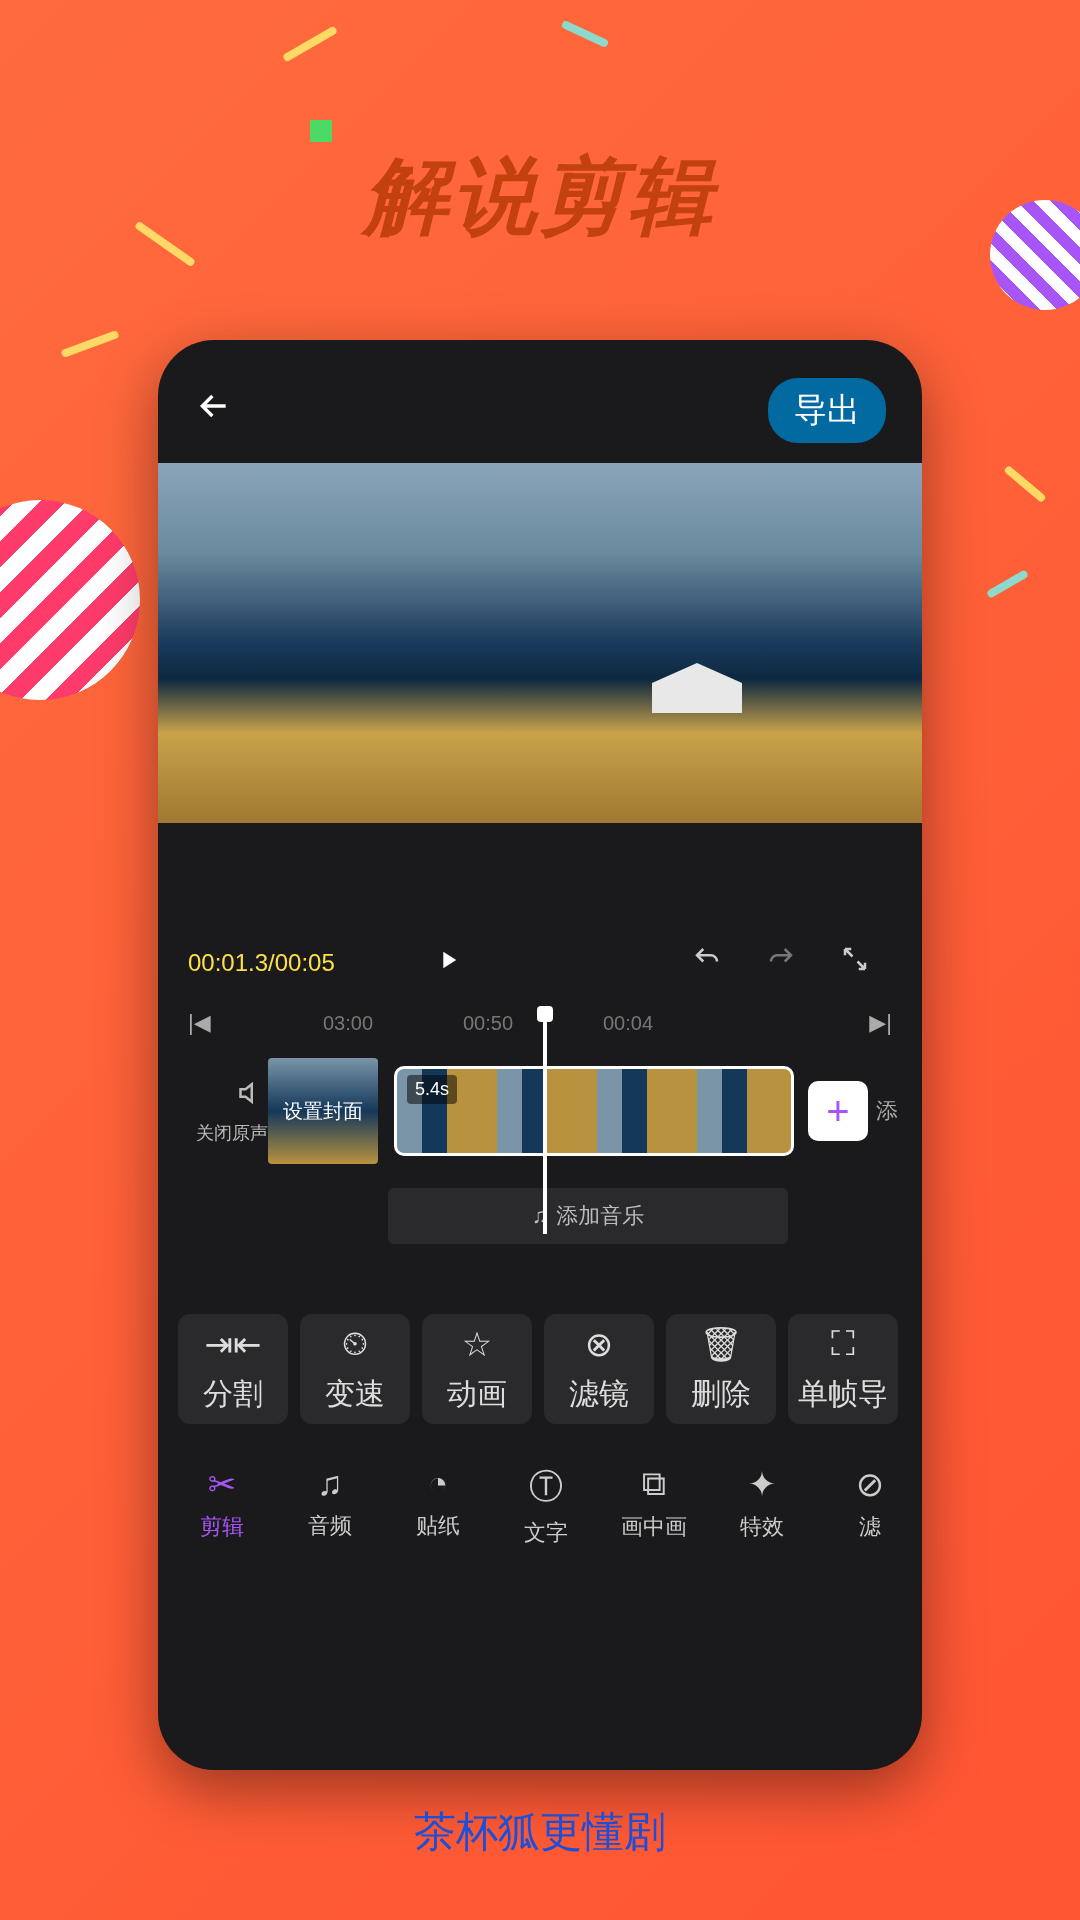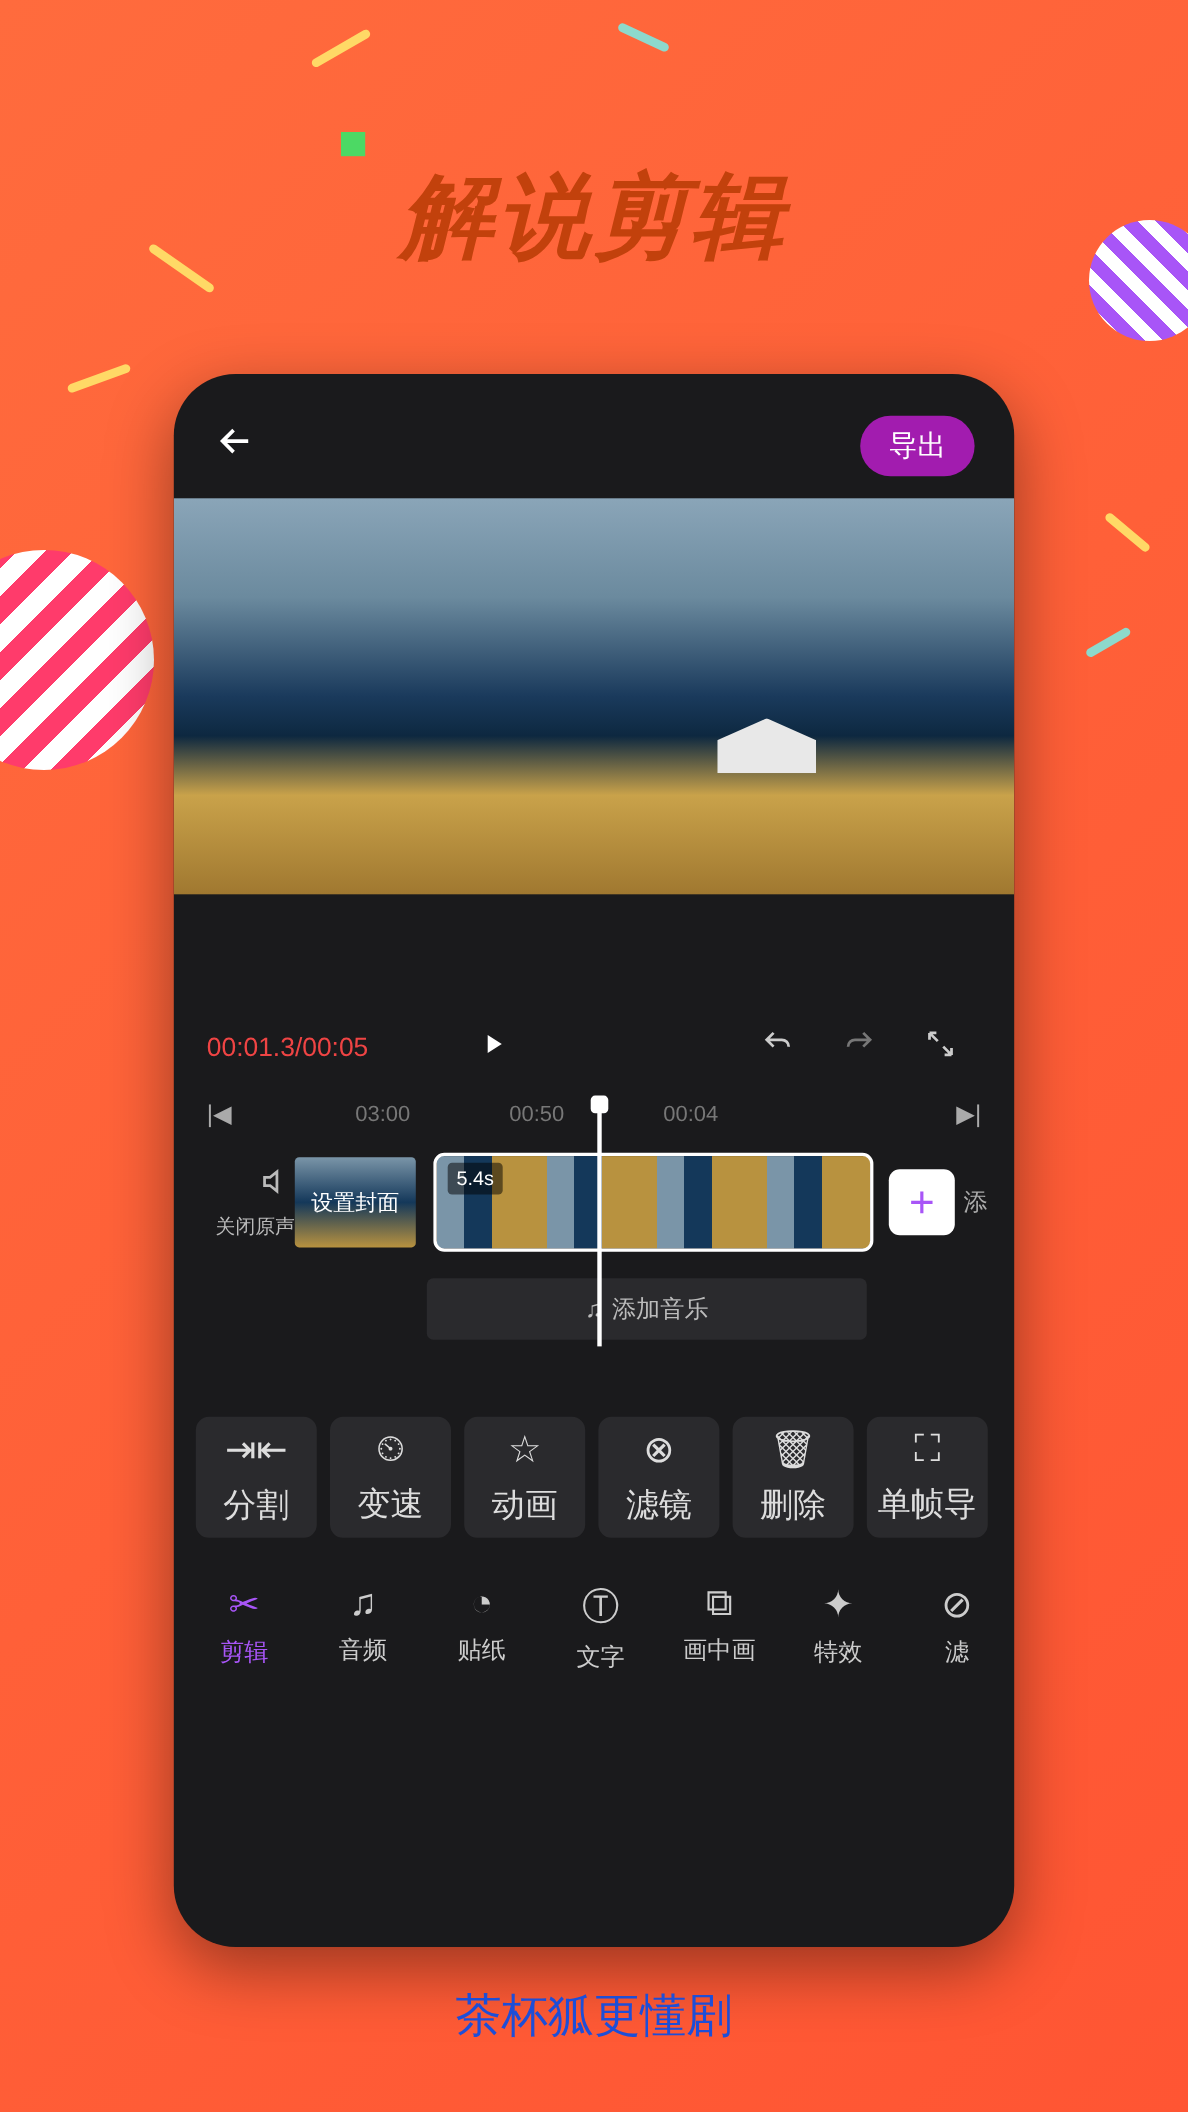--- a/index.html
+++ b/index.html
@@ -43,25 +43,25 @@
   box-shadow: 0 20px 60px rgba(0,0,0,0.4);
 }
 .topbar {
   display: flex;
   justify-content: space-between;
   align-items: center;
   padding: 38px 36px 20px;
 }
 .back-arrow { color: #fff; font-size: 40px; }
 .export-btn {
-  background: #a21caf;
+  background: #0369a1;
   color: #fff;
   padding: 10px 26px;
   border-radius: 30px;
-  font-size: 26px;
+  font-size: 33px;
 }
 .preview {
   width: 100%;
   height: 360px;
   background: linear-gradient(180deg, #8aa5b8 0%, #6b8a9e 25%, #1a3a5c 50%, #0d2840 60%, #c9a24a 75%, #a07830 100%);
   position: relative;
 }
 .preview::after {
   content: "";
   position: absolute;
@@ -69,21 +69,21 @@
   bottom: 110px;
   width: 90px;
   height: 50px;
   background: #e8e8e8;
   clip-path: polygon(0 40%, 50% 0, 100% 40%, 100% 100%, 0 100%);
 }
 .controls {
   display: flex;
   align-items: center;
   padding: 120px 30px 20px;
-  color: #ef4444;
+  color: #fde047;
   font-size: 24px;
 }
 .time { flex: 0 0 200px; }
 .play { flex: 0 0 120px; text-align: center; font-size: 34px; color: #fff; }
 .spacer { flex: 1; }
 .ctrl-icon { margin: 0 22px; font-size: 30px; color: #999; }
 .ctrl-icon.active { color: #ccc; }
 .ruler {
   display: flex;
   align-items: center;
@@ -101,21 +101,21 @@
 }
 .mute-col {
   flex: 0 0 90px;
   text-align: right;
   color: #bbb;
 }
 .mute-icon { font-size: 30px; }
 .mute-label { font-size: 18px; margin-top: 6px; }
 .cover-thumb {
   flex: 0 0 110px;
-  height: 82px;
+  height: 106px;
   background: linear-gradient(180deg, #7a95a8 0%, #14385a 50%, #b8923f 100%);
   display: flex;
   align-items: center;
   justify-content: center;
   color: #fff;
   font-size: 20px;
   margin-right: 16px;
   border-radius: 4px;
 }
 .clip-strip {

